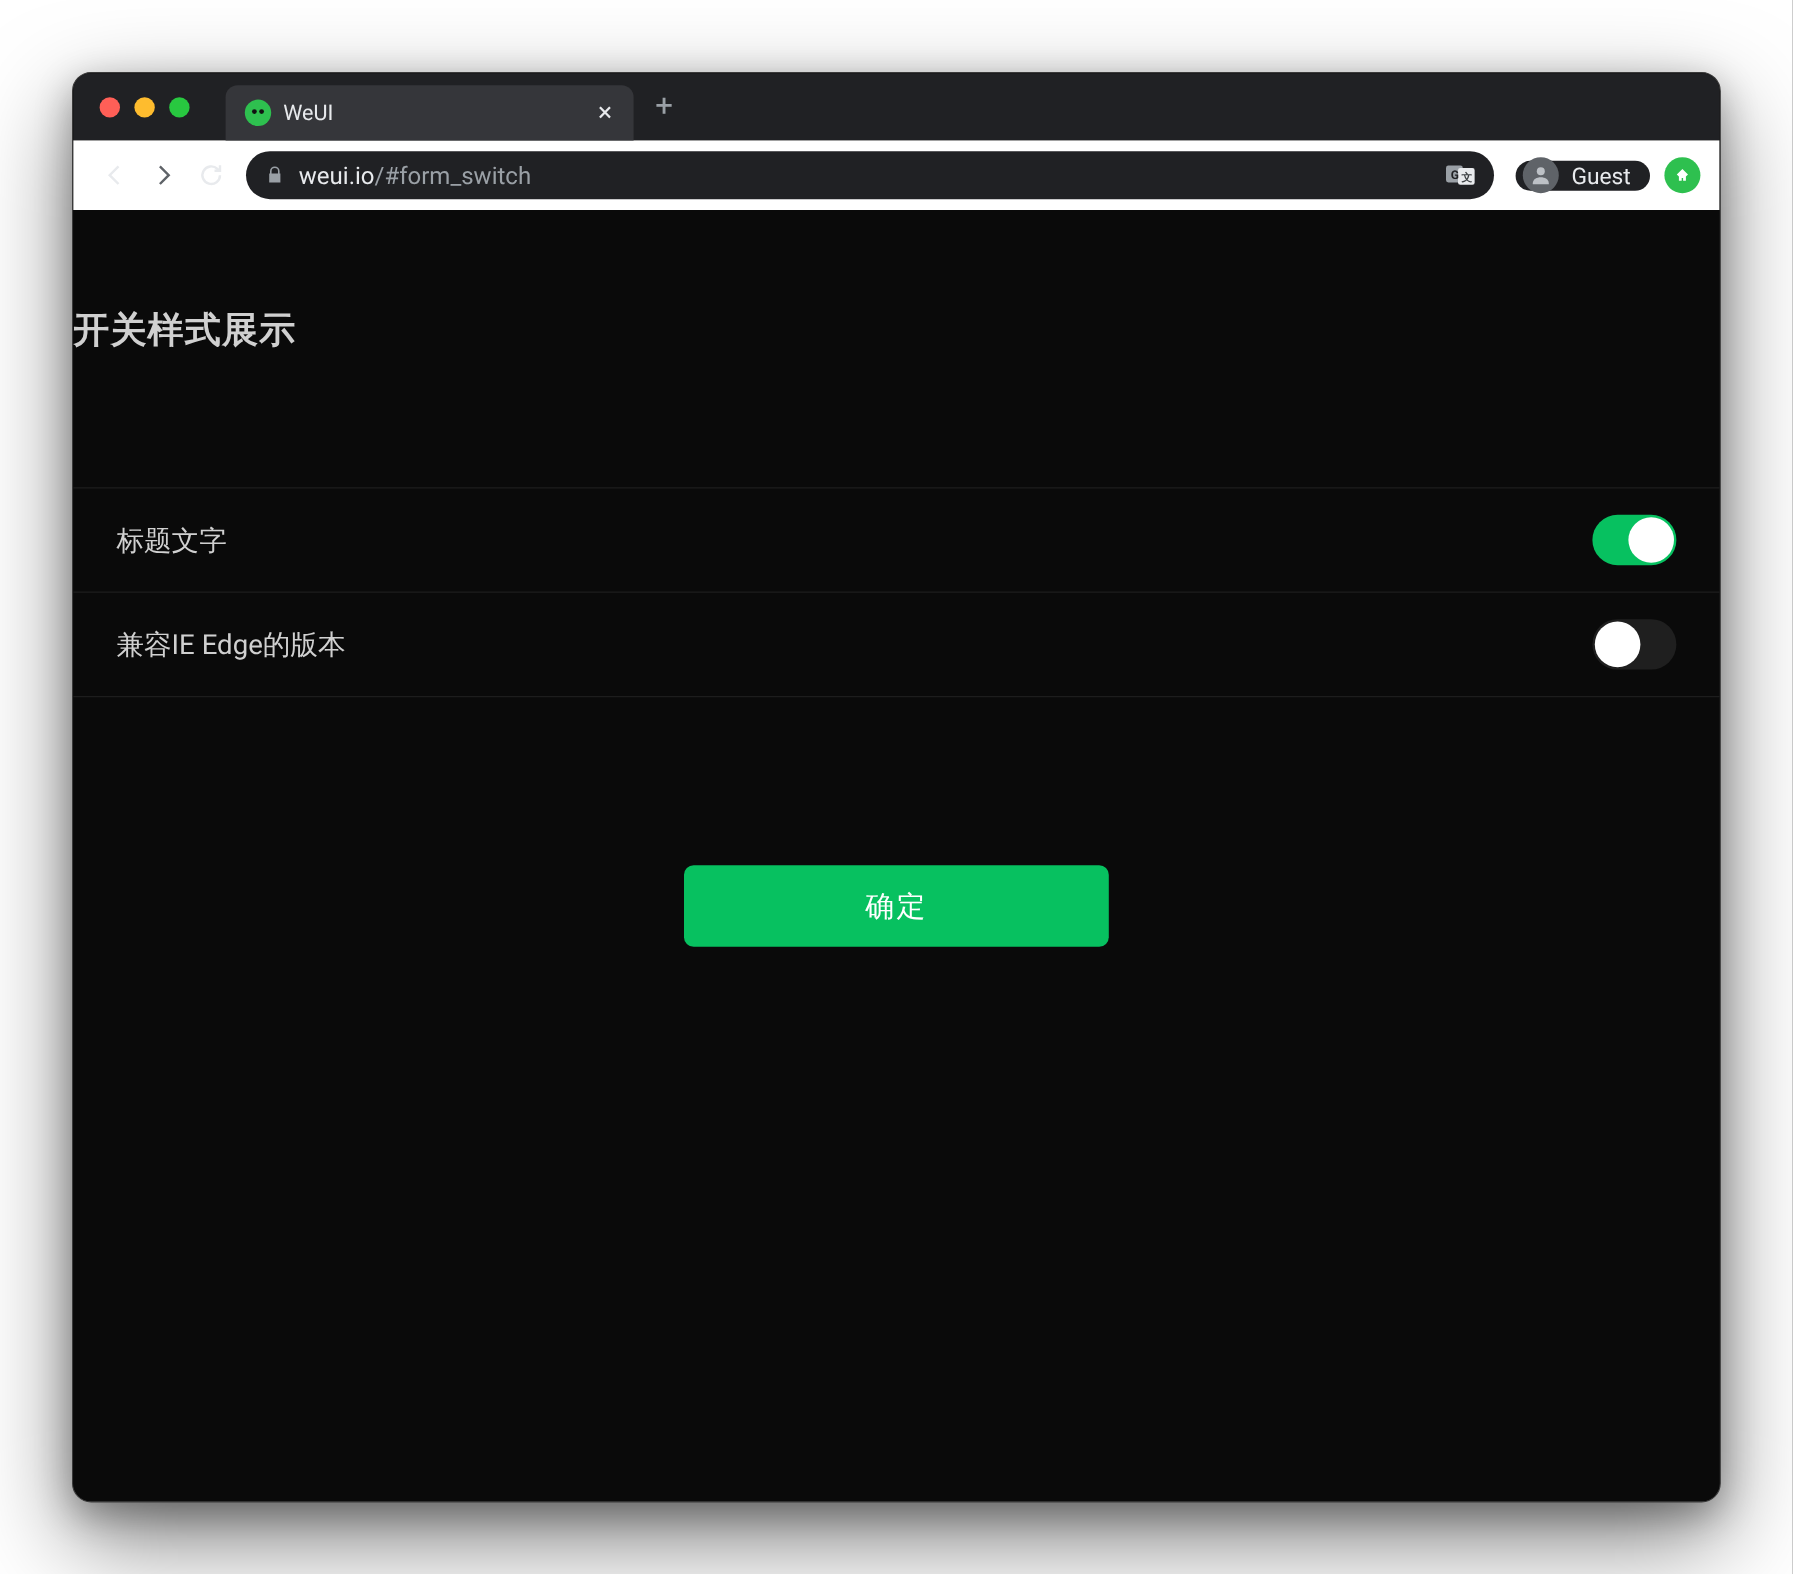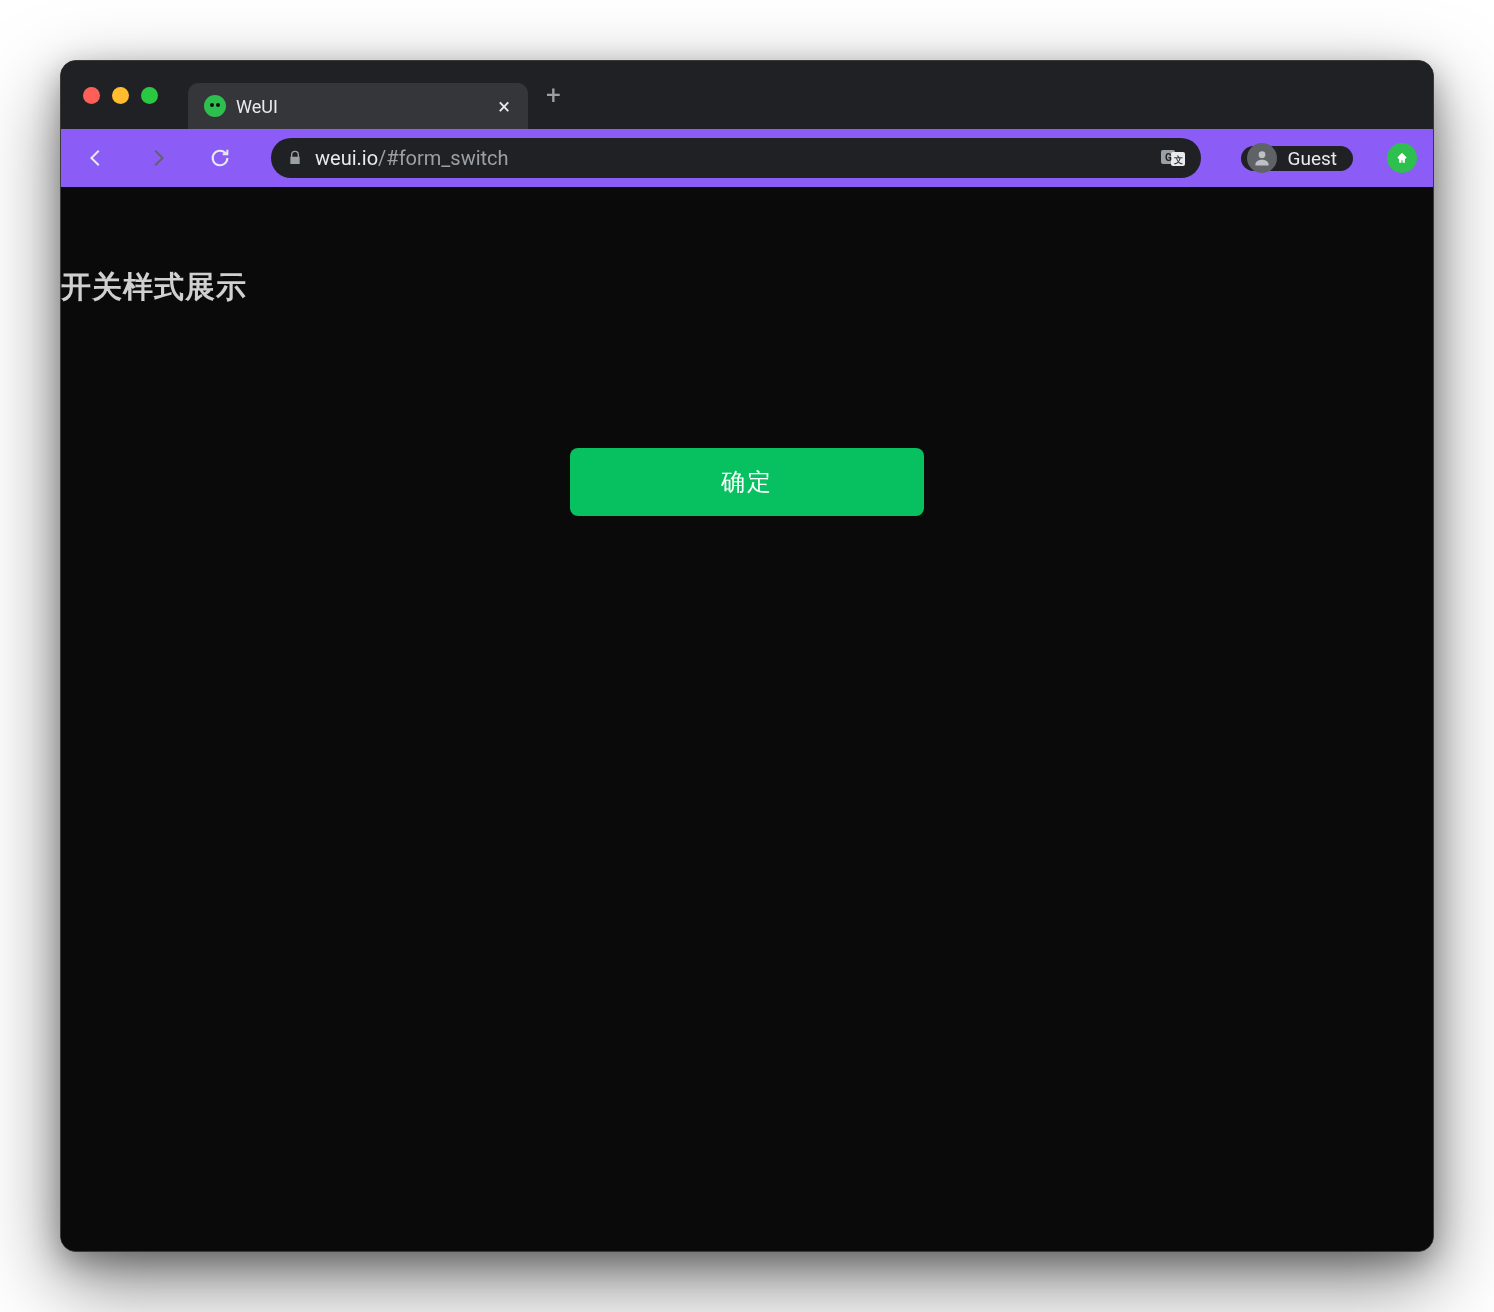--- a/index.html
+++ b/index.html
@@ -17,21 +17,21 @@
       width: 1374px;
       height: 1192px;
       border-radius: 16px;
       box-shadow: 0 30px 80px rgba(0,0,0,0.5), 0 10px 30px rgba(0,0,0,0.3);
       overflow: hidden;
       background: #0a0a0a;
       border: 1px solid #3a3a3a;
     }
     
     .tab-strip {
-      height: 68px;
+      height: 56px;
       background: #202124;
       display: flex;
       align-items: flex-end;
       padding-left: 14px;
     }
     .traffic-lights {
       display: flex;
       gap: 12px;
       align-self: center;
       padding: 0 12px 0 8px;
@@ -66,25 +66,25 @@
     .tab-favicon::before { left: 6px; }
     .tab-favicon::after { right: 6px; }
     .tab-title { color: #e8eaed; font-size: 18px; flex: 1; }
     .tab-close { color: #e8eaed; font-size: 22px; cursor: pointer; padding: 0 4px; }
     .new-tab {
       color: #9aa0a6; font-size: 26px; padding: 8px 18px; cursor: pointer; align-self: center;
     }
     
     .toolbar {
       height: 58px;
-      background: #8b5cf6;
+      background: #ffffff;
       display: flex;
       align-items: center;
       padding: 0 16px;
-      gap: 24px;
+      gap: 2px;
     }
     .nav-btn {
       width: 38px; height: 38px;
       display: flex; align-items: center; justify-content: center;
       color: #e8eaed; border-radius: 50%;
       cursor: pointer;
     }
     .nav-btn.disabled { color: #5f6368; cursor: default; }
     .nav-btn svg { width: 22px; height: 22px; }
     .omnibox {
@@ -263,19 +263,33 @@
     <div class="ext-badge">
       <svg viewBox="0 0 24 24">
           <path d="M12 3l8 8-3 3v6h-4v-4h-2v4H7v-6l-3-3 8-8z"></path>
         </svg>
     </div>
   </div>
 
   <div class="page">
     <div class="page-title">开关样式展示</div>
 
+    <div class="cells">
+      <div class="cell">
+        <span class="cell-label">标题文字</span>
+        <div class="switch on">
+          <div class="switch-knob"></div>
+        </div>
+      </div>
+      <div class="cell">
+        <span class="cell-label">兼容IE Edge的版本</span>
+        <div class="switch off">
+          <div class="switch-knob"></div>
+        </div>
+      </div>
+    </div>
 
     <div class="btn-area">
       <div class="primary-btn">确定</div>
     </div>
   </div>
 
 </div>
 
 </body></html>

